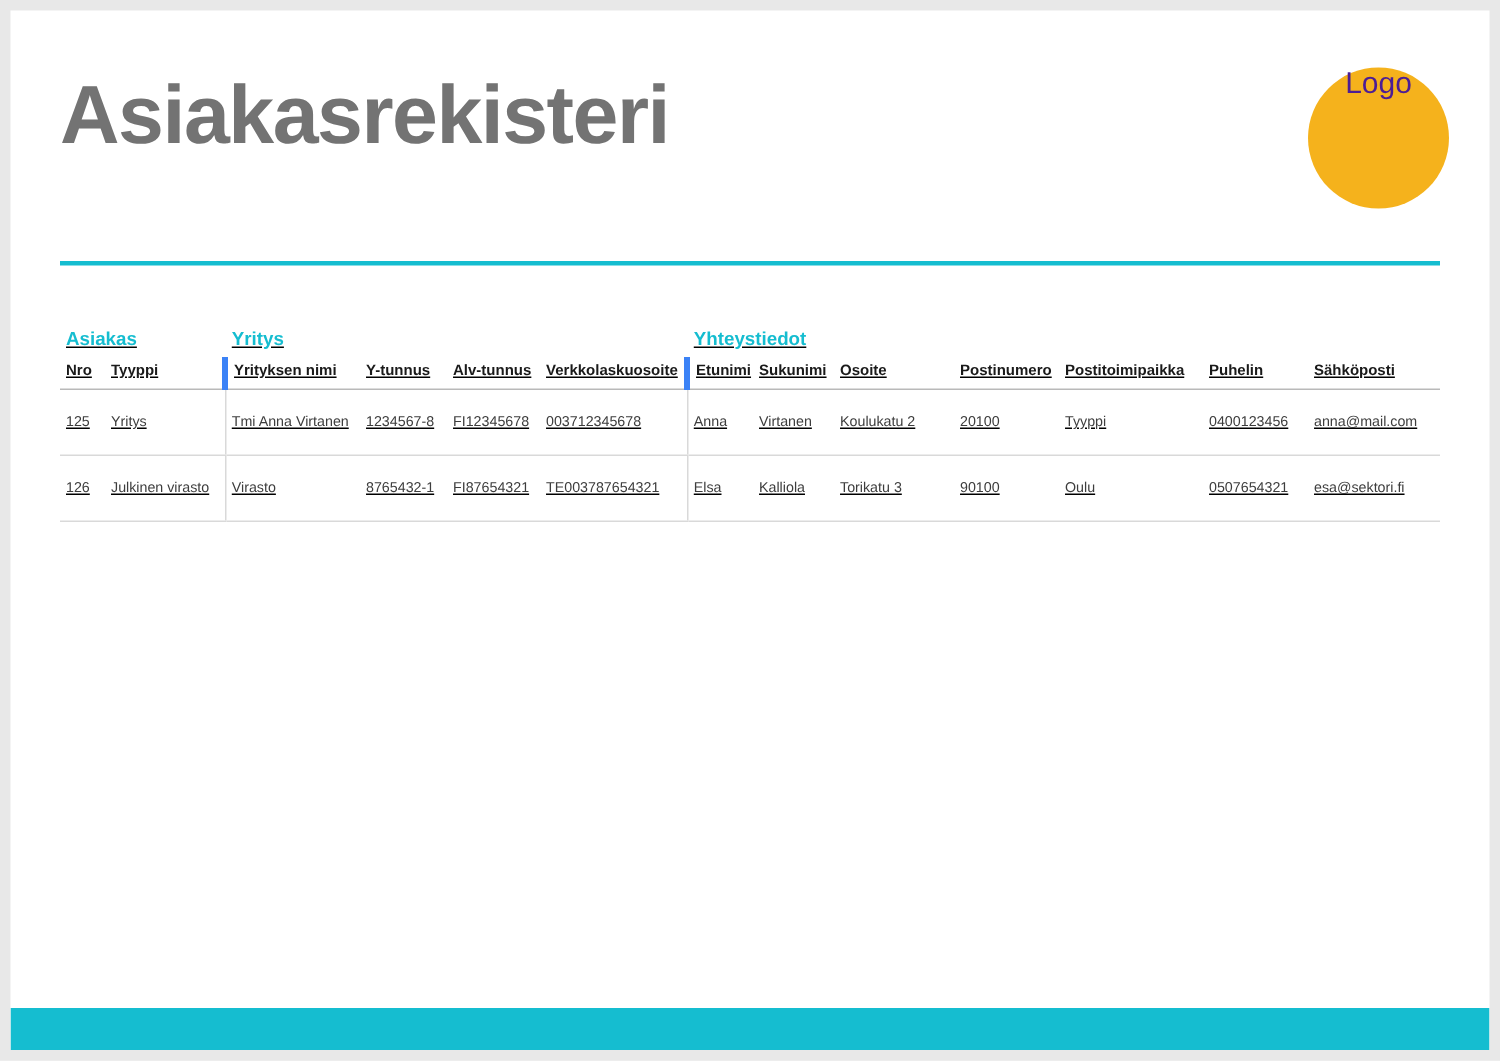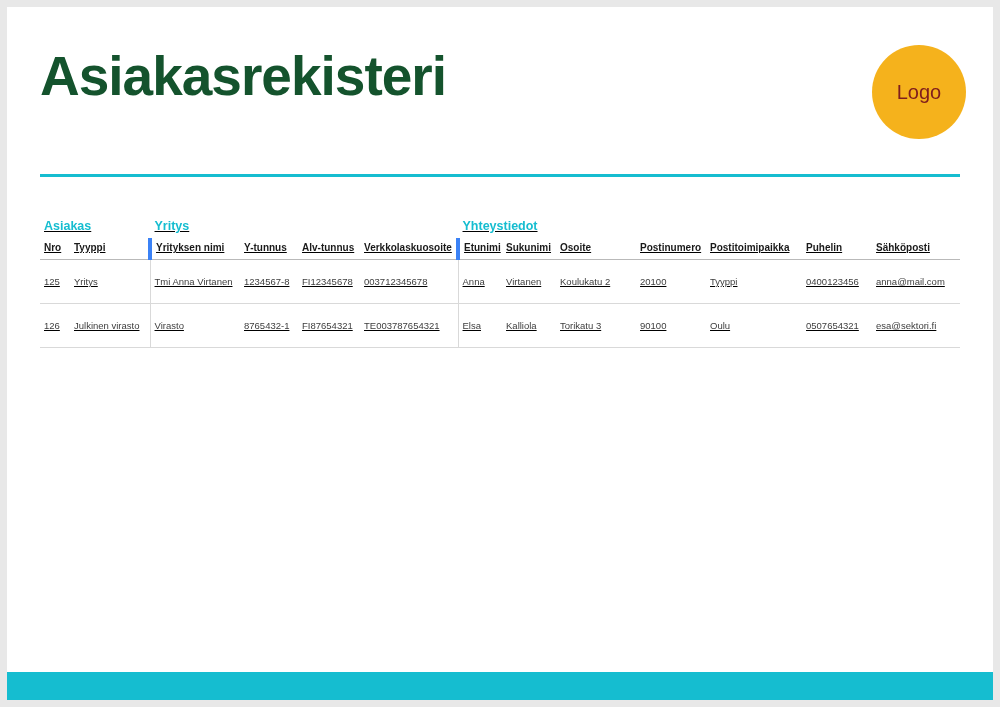--- a/index.html
+++ b/index.html
@@ -25,35 +25,35 @@
   .header {
     position: relative;
     height: 160px;
   }
   .doc-title {
     position: absolute;
     left: 33px;
     top: 42px;
     font-size: 55px;
     font-weight: bold;
-    color: #14532d;
+    color: #737373;
     letter-spacing: -1px;
     line-height: 1;
   }
   .logo-circle {
     position: absolute;
     right: 27px;
     top: 38px;
     width: 94px;
     height: 94px;
     border-radius: 50%;
     background: #f5b21c;
-    color: #7f1d1d;
+    color: #4c1d95;
     display: flex;
-    align-items: center;
+    align-items: flex-start;
     justify-content: center;
     font-size: 20px;
   }
   .title-rule {
     position: absolute;
     left: 33px;
     top: 167px;
     width: 920px;
     height: 3px;
     background: #15bdd0;

